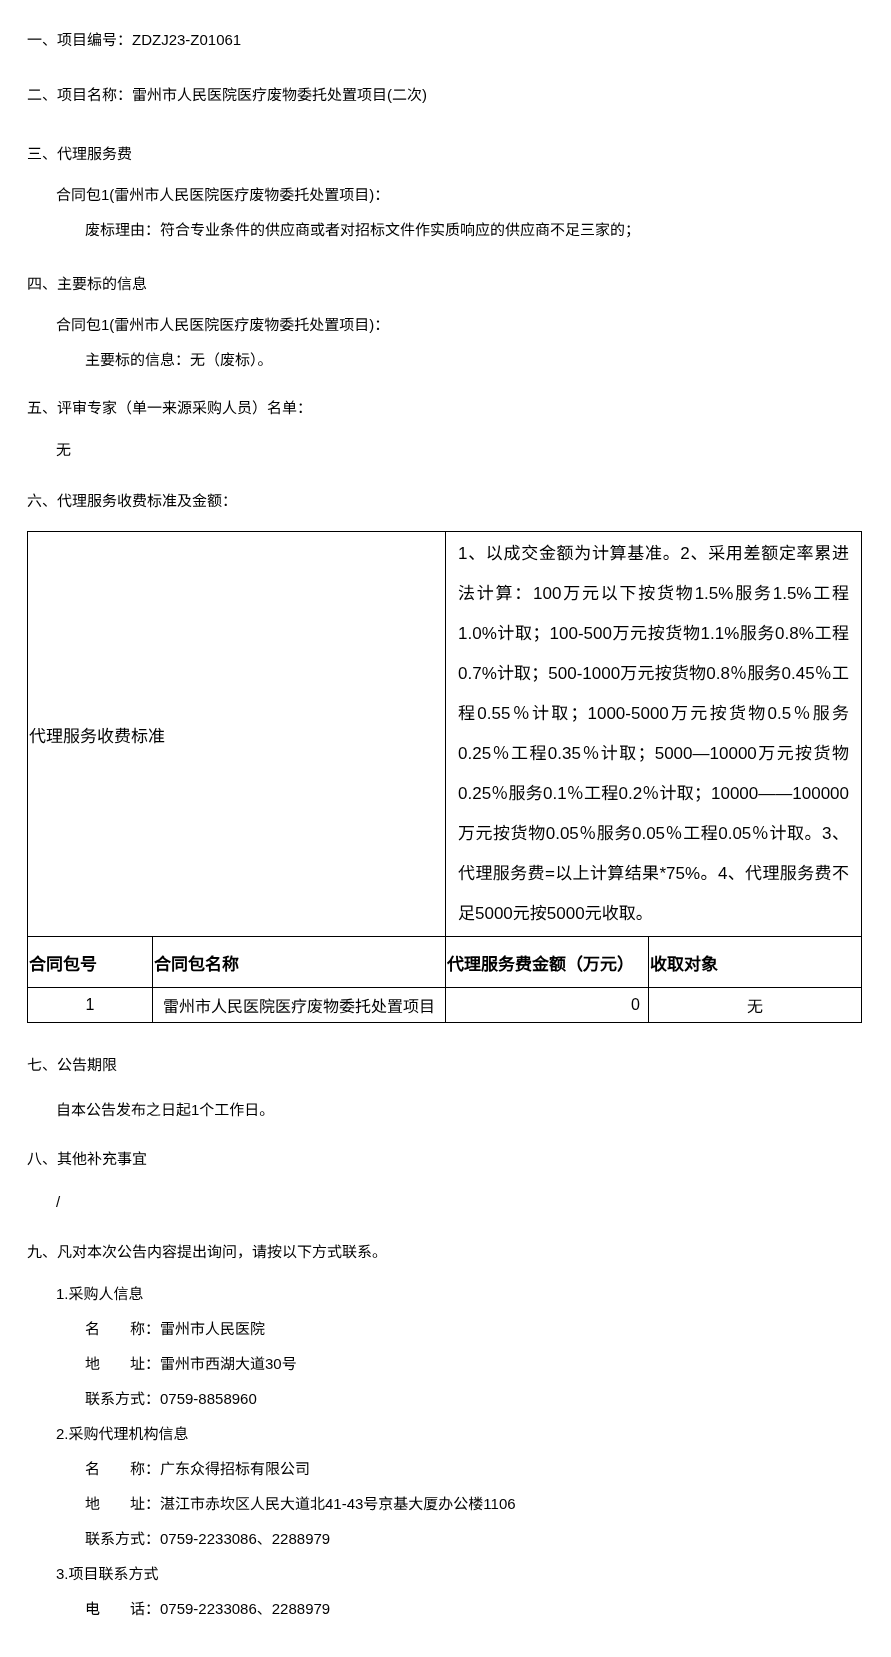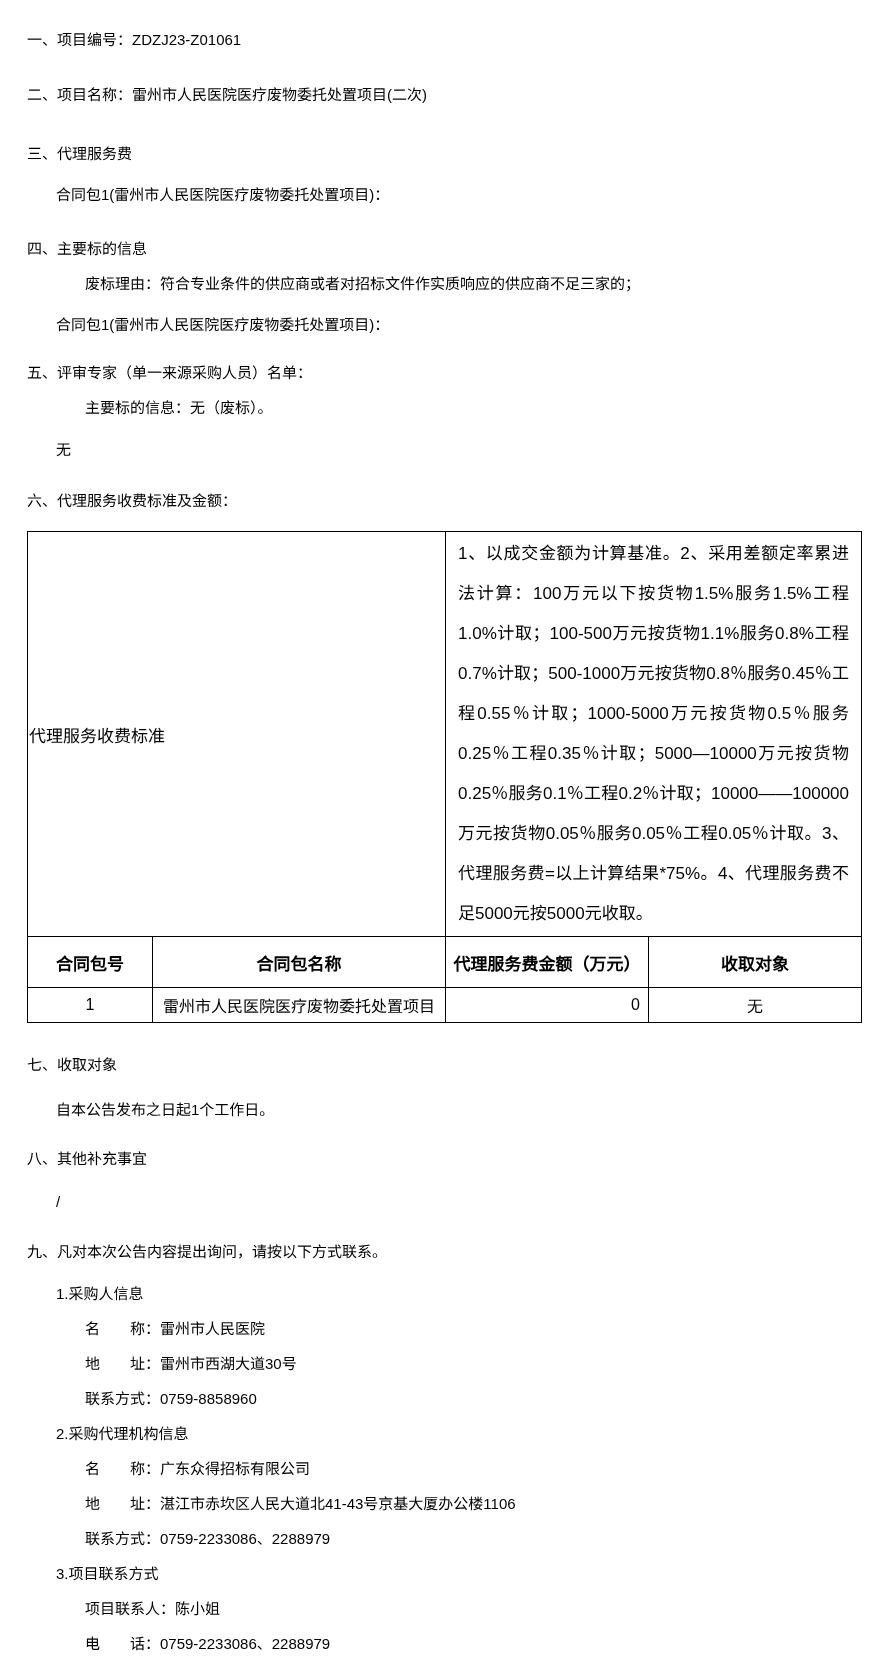--- a/index.html
+++ b/index.html
@@ -29,47 +29,47 @@
   table.fee-table td { border: 1px solid #000000; overflow: hidden; }
   .std-label-cell {
     text-align: left; vertical-align: middle;
     font-size: 17px; height: 330px;
   }
   .std-text-cell {
     font-size: 17px; line-height: 40px;
     padding: 2px 12px; text-align: justify; vertical-align: middle;
   }
   .head-row td {
-    height: 48px; text-align: center; vertical-align: middle;
+    height: 48px; text-align: left; vertical-align: middle;
     font-weight: bold; font-size: 17px;
   }
   .data-row td {
     height: 32px; text-align: center; vertical-align: middle;
     font-size: 16px;
   }
   .data-row td.num { text-align: right; padding-right: 8px; }
 </style>
 </head>
 <body>
 
 <div class="doc">
 
   <p class="line b mt30">一、项目编号：ZDZJ23-Z01061</p>
 
   <p class="line b mt35">二、项目名称：雷州市人民医院医疗废物委托处置项目(二次)</p>
 
   <p class="line b mt39">三、代理服务费</p>
   <p class="line i1 mt21">合同包1(雷州市人民医院医疗废物委托处置项目)：</p>
+  <p class="line i2 mt10">废标理由：符合专业条件的供应商或者对招标文件作实质响应的供应商不足三家的；</p>
+
   <p class="line b mt34">四、主要标的信息</p>
+  <p class="line i1 mt21">合同包1(雷州市人民医院医疗废物委托处置项目)：</p>
+  <p class="line i2 mt13">主要标的信息：无（废标）。</p>
 
-  <p class="line i2 mt10">废标理由：符合专业条件的供应商或者对招标文件作实质响应的供应商不足三家的；</p>
-  <p class="line i1 mt21">合同包1(雷州市人民医院医疗废物委托处置项目)：</p>
   <p class="line b mt28">五、评审专家（单一来源采购人员）名单：</p>
-
-  <p class="line i2 mt13">主要标的信息：无（废标）。</p>
   <p class="line i1 mt22">无</p>
 
   <p class="line b mt31">六、代理服务收费标准及金额：</p>
 
   <table class="fee-table">
     <colgroup>
       <col style="width:125px">
         <col style="width:293px">
         <col style="width:203px">
         <col style="width:213px">
@@ -87,35 +87,34 @@
     </tr>
     <tr class="data-row">
       <td>1</td>
       <td>雷州市人民医院医疗废物委托处置项目</td>
       <td class="num">0</td>
       <td>无</td>
     </tr>
   </tbody>
     </table>
 
-  <p class="line b mt32">七、收取对象</p>
+  <p class="line b mt32">七、公告期限</p>
   <p class="line i1 mt25">自本公告发布之日起1个工作日。</p>
 
   <p class="line b mt29">八、其他补充事宜</p>
   <p class="line i1 mt23">/</p>
 
   <p class="line b mt30">九、凡对本次公告内容提出询问，请按以下方式联系。</p>
 
   <p class="line i1 mt22">1.采购人信息</p>
   <p class="line i2 mt13">名　　称：雷州市人民医院</p>
   <p class="line i2 mt12">地　　址：雷州市西湖大道30号</p>
   <p class="line i2 mt12">联系方式：0759-8858960</p>
 
   <p class="line i1 mt12">2.采购代理机构信息</p>
   <p class="line i2 mt13">名　　称：广东众得招标有限公司</p>
   <p class="line i2 mt12">地　　址：湛江市赤坎区人民大道北41-43号京基大厦办公楼1106</p>
   <p class="line i2 mt12">联系方式：0759-2233086、2288979</p>
 
   <p class="line i1 mt11">3.项目联系方式</p>
-  <p class="line i2 mt12">项目联系人：陈小姐</p>
   <p class="line i2 mt13">电　　话：0759-2233086、2288979</p>
 
 </div>
 
 </body></html>

